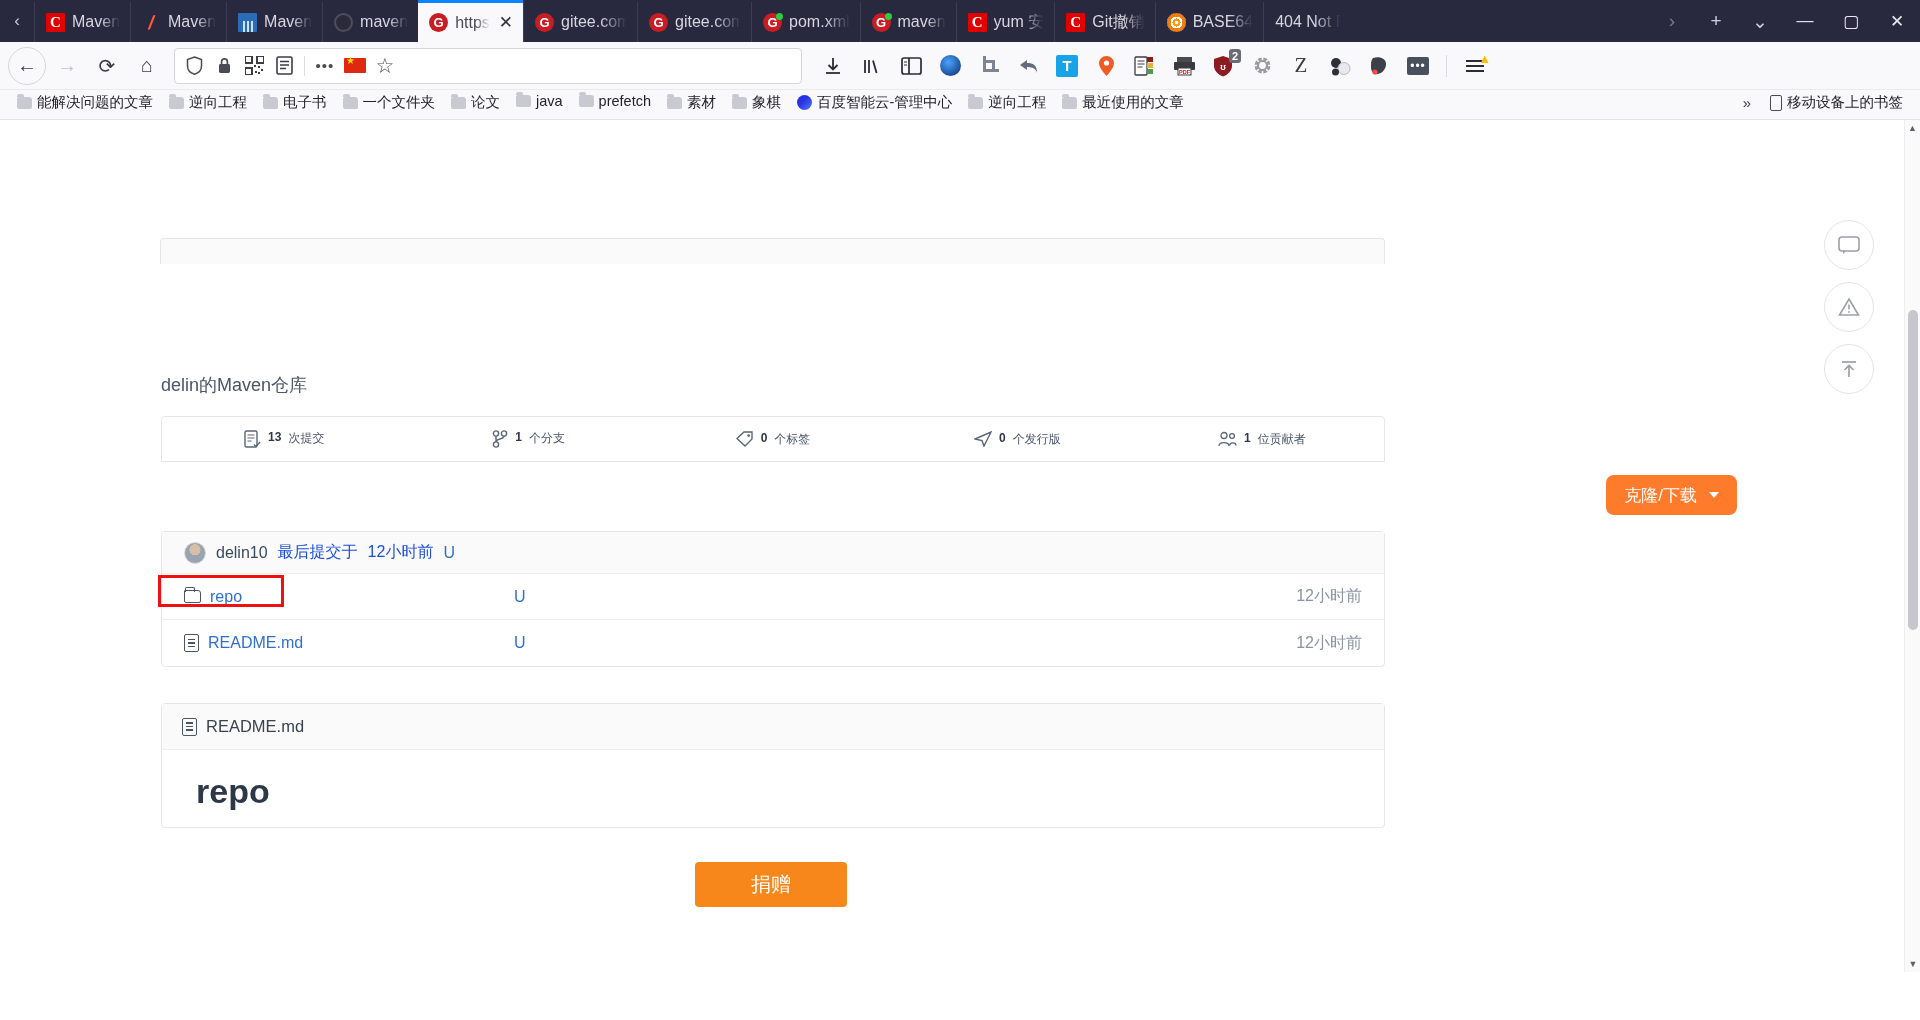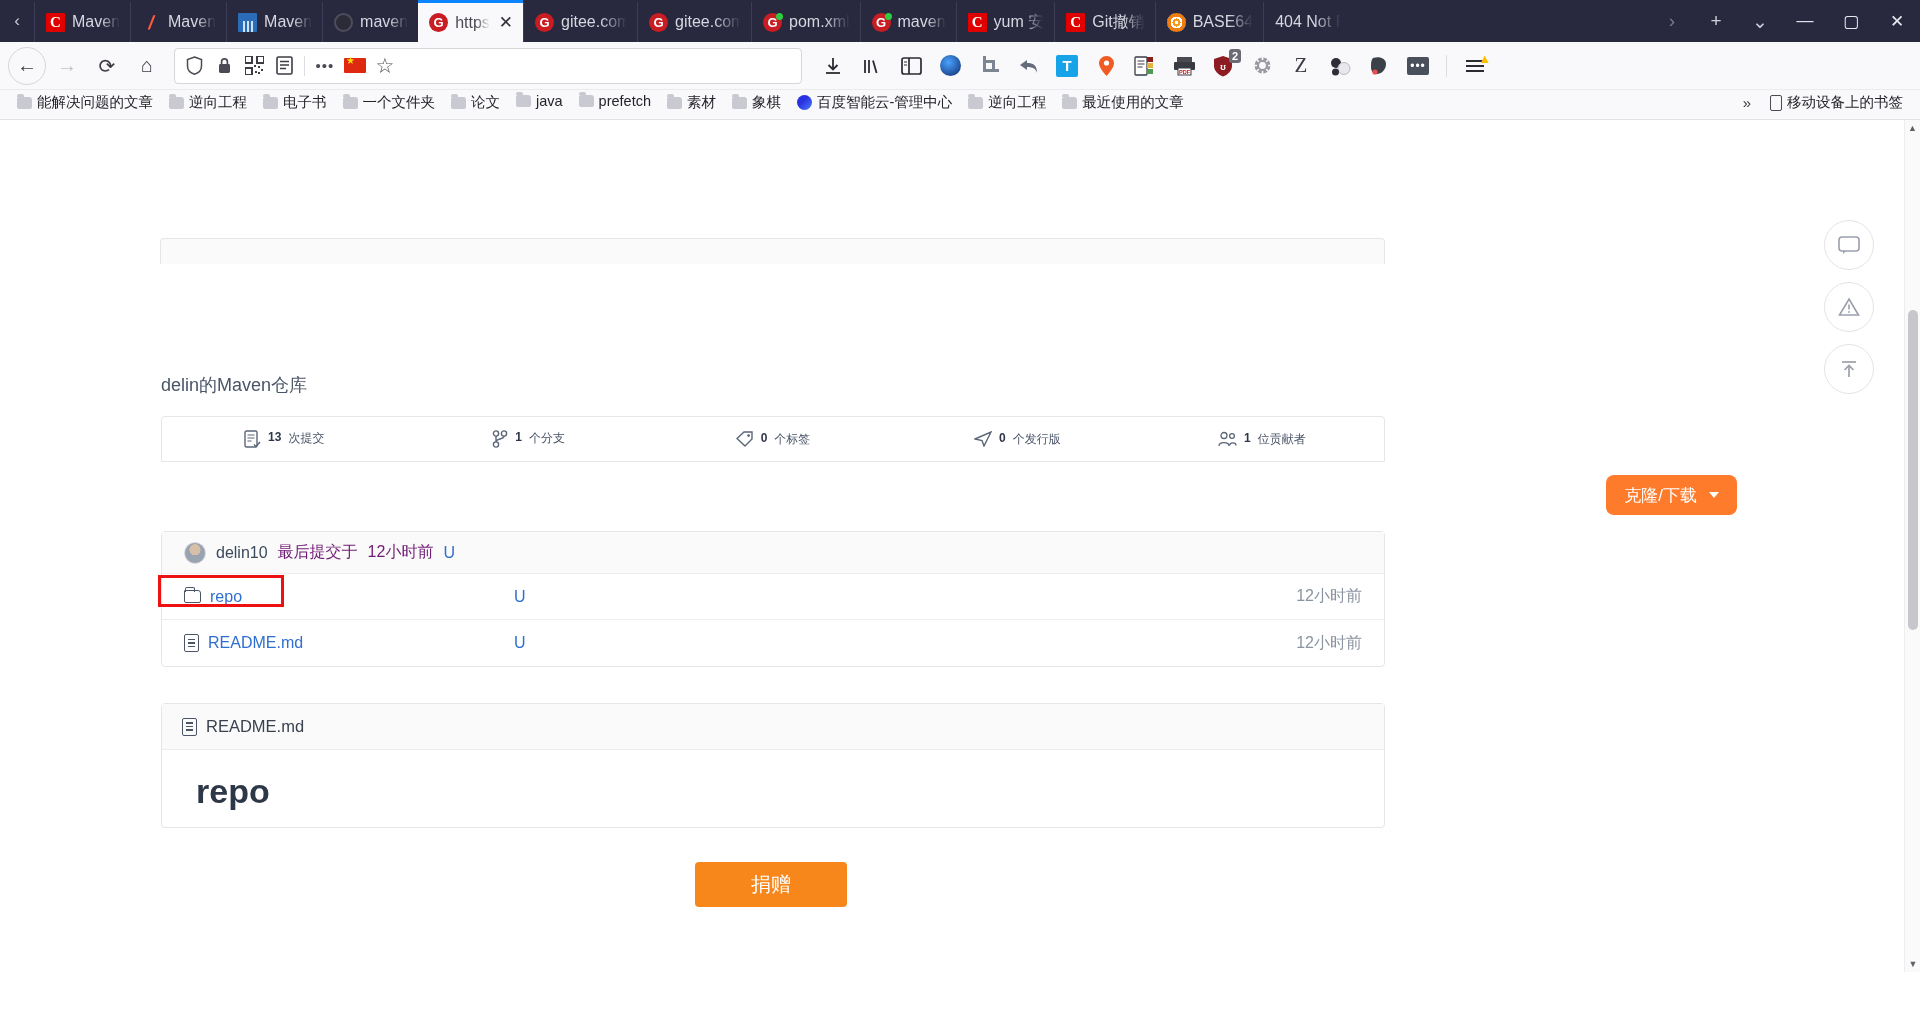--- a/index.html
+++ b/index.html
@@ -196,21 +196,21 @@
   .commit-row {
     height: 42px; display: flex; align-items: center; padding: 0 22px; gap: 10px;
     background: #fafafa; border-bottom: 1px solid #ededed; font-size: 16px;
   }
   .avatar {
     width: 22px; height: 22px; border-radius: 50%; flex: 0 0 22px;
     background: radial-gradient(circle at 50% 34%, #d8c0a8 0 33%, #9aa3b0 34% 100%);
     border: 1px solid #d9d9de;
   }
   .commit-row .who { color: #3a4a5a; }
-  .commit-row .meta { color: #701a75; }
+  .commit-row .meta { color: #1d4ed8; }
   .commit-row .u { color: #2f6fd0; }
   .frow {
     height: 46px; display: flex; align-items: center; padding: 0 22px; font-size: 16px;
     border-bottom: 1px solid #ededed; position: relative;
   }
   .frow:last-child { border-bottom: none; }
   .fname { display: flex; align-items: center; gap: 9px; color: #2f6fd0; width: 330px; }
   .folder-ic {
     width: 17px; height: 13px; border: 1.5px solid #4a5568; border-radius: 1px 3px 2px 2px;
     position: relative; flex: 0 0 17px;

